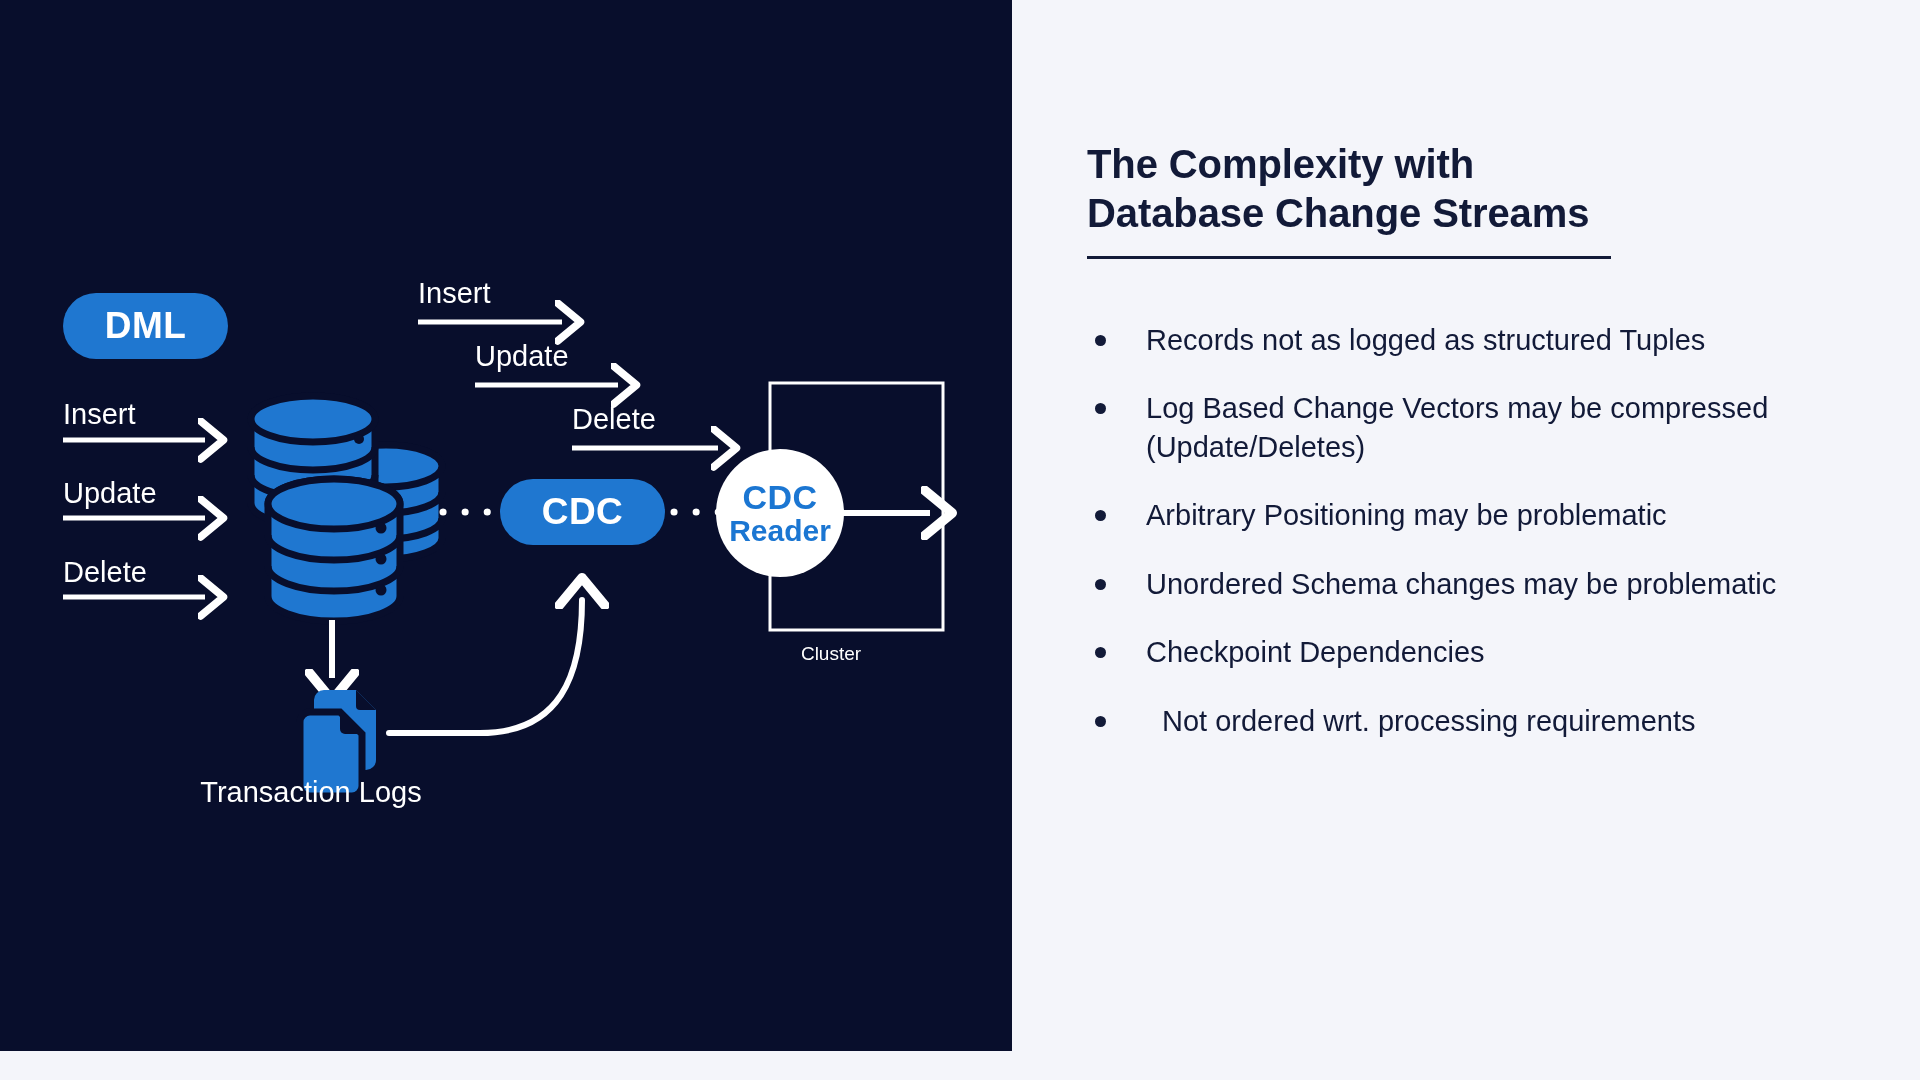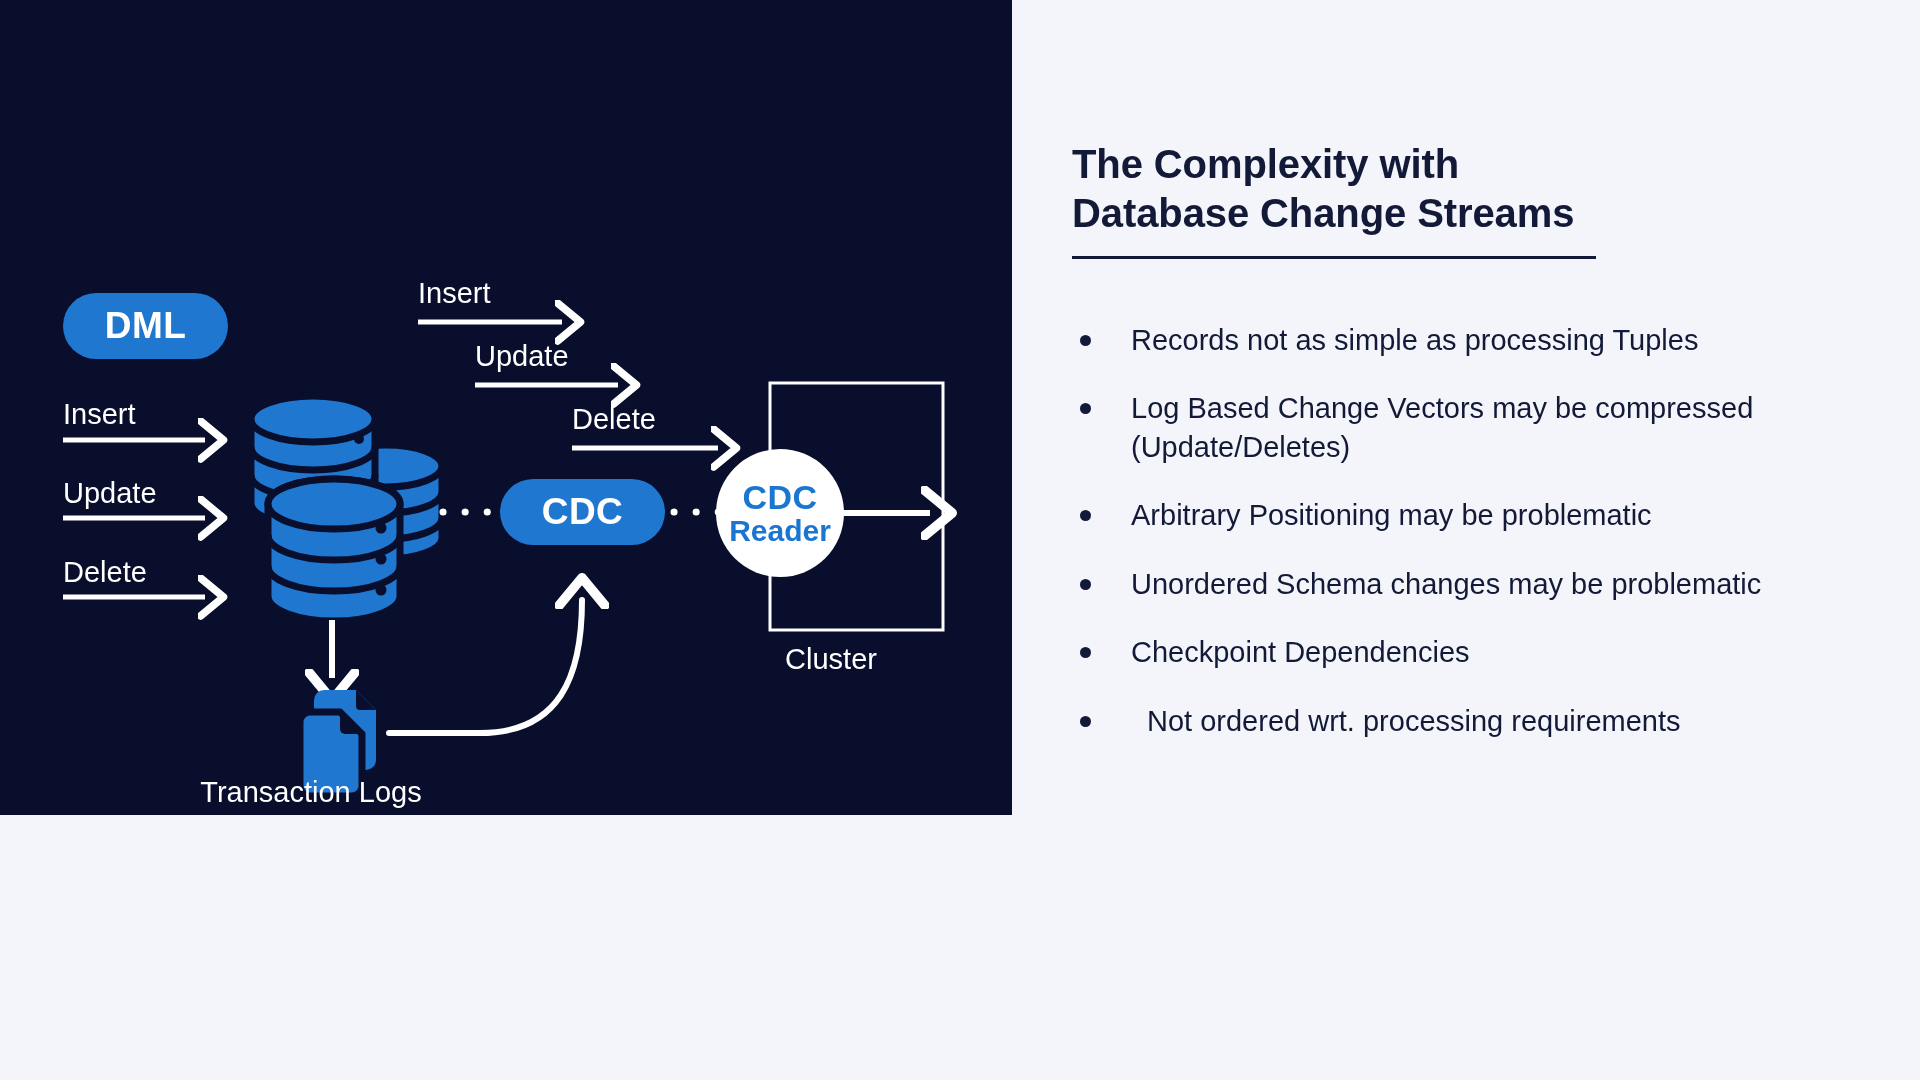--- a/index.html
+++ b/index.html
@@ -12,21 +12,21 @@
   #page {
     position: relative;
     width: 1920px; height: 1080px;
     display: flex;
   }
 
   
   .diagram-panel {
     position: relative;
     width: 1012px;
-    height: 815px;
+    height: 1051px;
     background: #080e2c;
     flex: 0 0 1012px;
     overflow: hidden;
   }
   .diagram-svg { position: absolute; left: 0; top: 0; }
 
   
   .pill {
     position: absolute;
     background: #1f77d0;
@@ -67,30 +67,30 @@
     color: #ffffff;
     font-size: 29px;
     line-height: 1.24;
   }
   .cluster-label {
     position: absolute;
     left: 716px; top: 643px;
     width: 230px;
     text-align: center;
     color: #ffffff;
-    font-size: 29px;
+    font-size: 19px;
   }
 
   
   .content-panel {
     position: relative;
     flex: 1 1 auto;
     height: 1080px;
     background: #f4f5fa;
-    padding: 140px 120px 0 60px;
+    padding: 140px 120px 0 75px;
   }
   .title {
     color: #121a38;
     font-size: 40px;
     font-weight: bold;
     line-height: 1.22;
     letter-spacing: -0.1px;
     white-space: pre-line;
   }
   .title-rule {
@@ -240,21 +240,21 @@
   </div>
 
   <div class="content-panel">
     <h1 class="title">The Complexity with
 Database Change Streams</h1>
     <div class="title-rule"></div>
 
     <div class="bullets">
       <div class="bullet-row">
         <span class="bullet-dot"></span>
-        <span class="bullet-text">Records not as simple as processing Tuples</span>
+        <span class="bullet-text">Records not as logged as structured Tuples</span>
       </div>
       <div class="bullet-row">
         <span class="bullet-dot"></span>
         <span class="bullet-text">Log Based Change Vectors may be compressed
 (Update/Deletes)</span>
       </div>
       <div class="bullet-row">
         <span class="bullet-dot"></span>
         <span class="bullet-text">Arbitrary Positioning may be problematic</span>
       </div>

